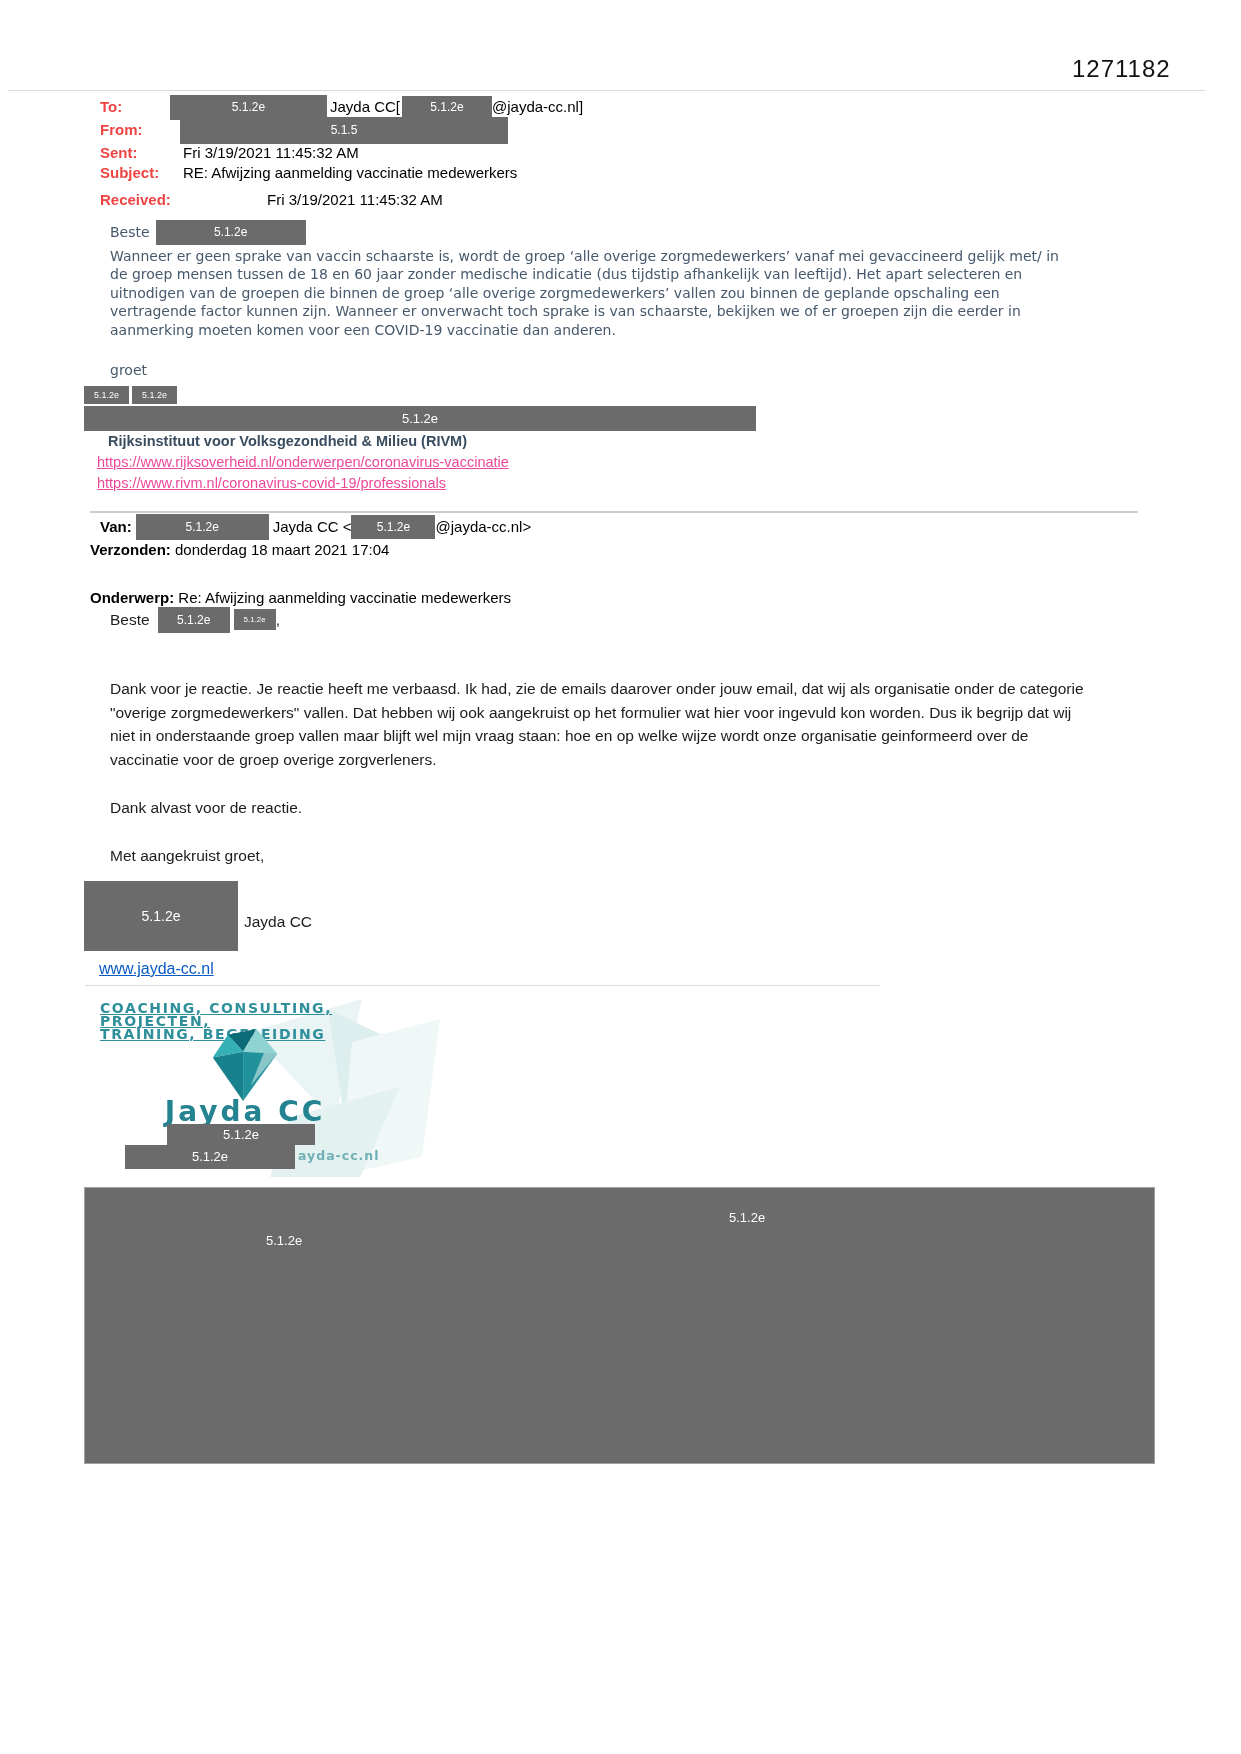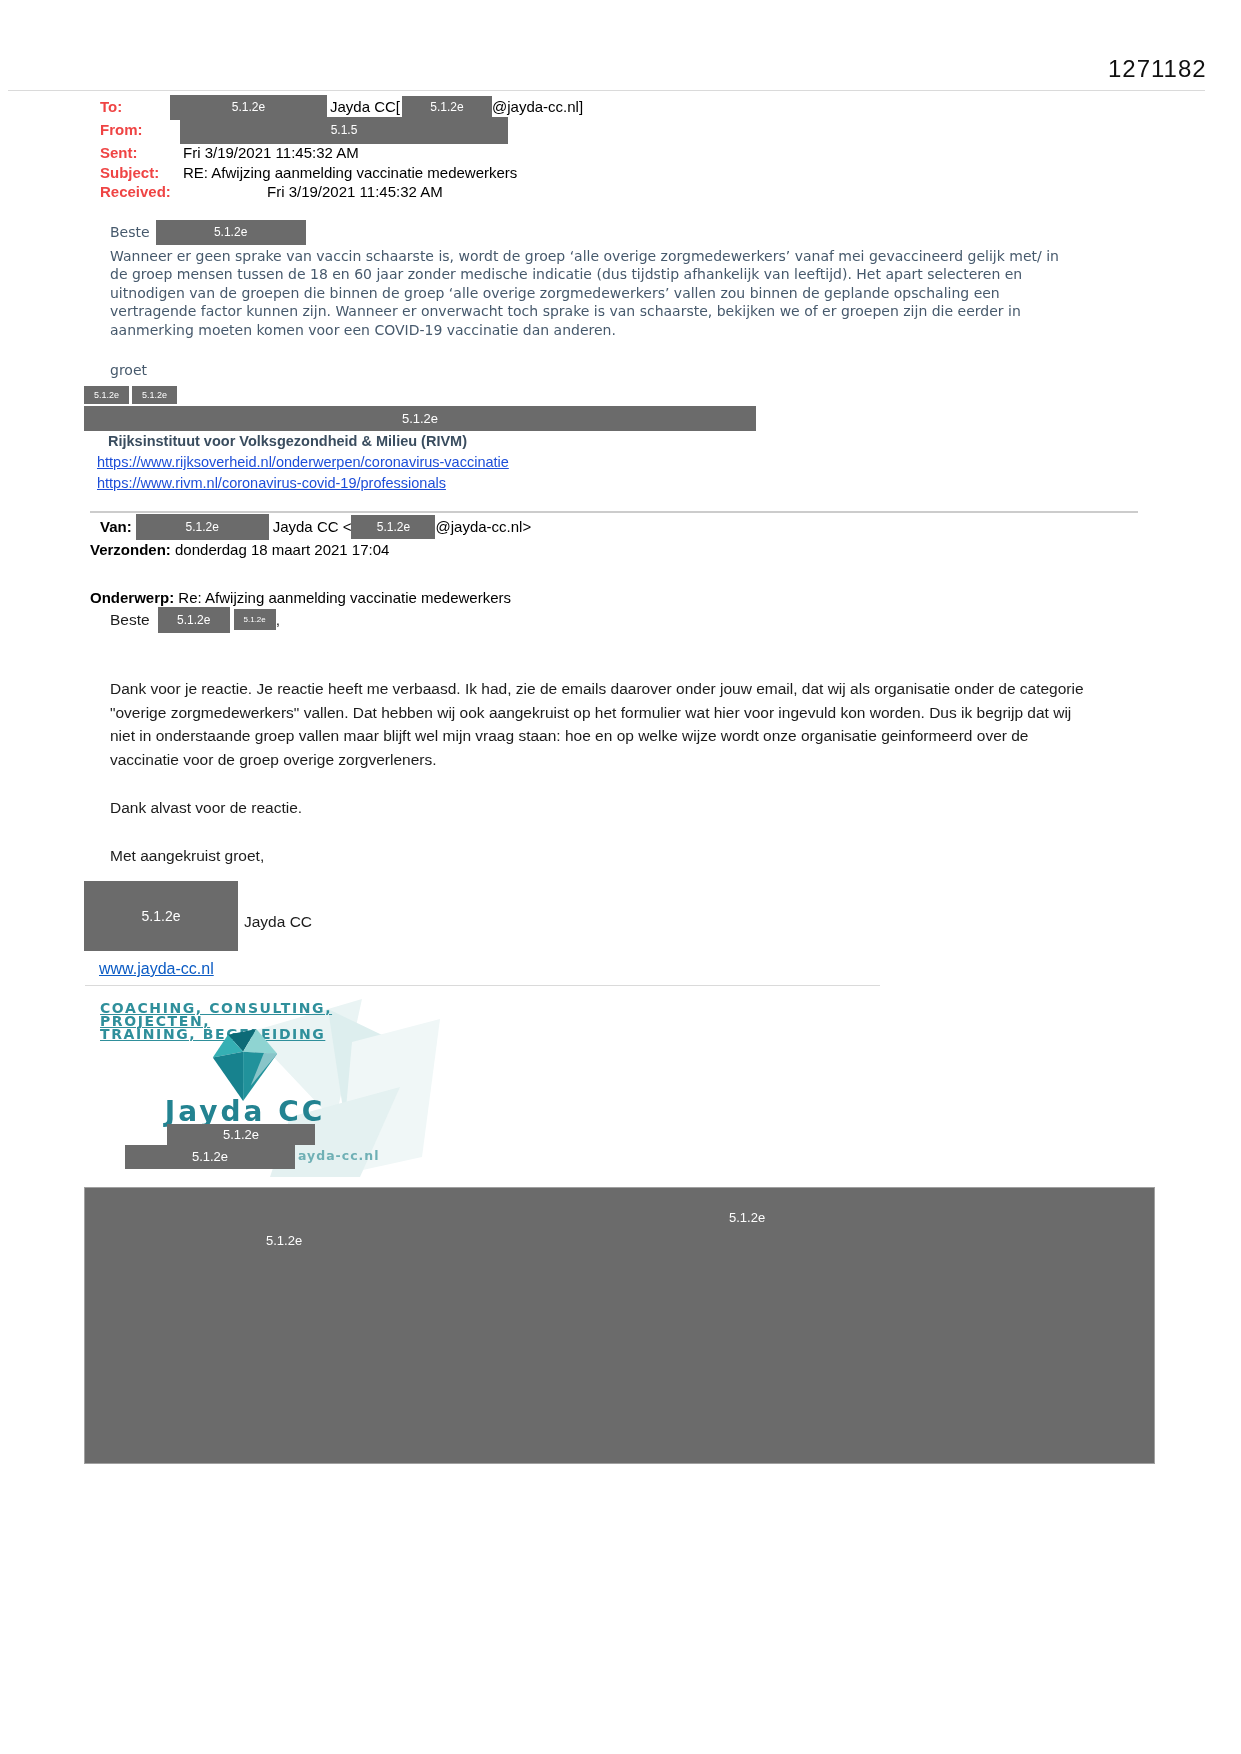--- a/index.html
+++ b/index.html
@@ -3,44 +3,44 @@
 <meta charset="utf-8">
 <style>
   * { margin:0; padding:0; box-sizing:border-box; }
   html,body { background:#ffffff; }
   .page {
     position:relative; width:1241px; height:1754px; margin:0 auto;
     background:#ffffff; overflow:hidden;
     font-family:"Liberation Sans", sans-serif; color:#1c1c1c;
   }
   .abs { position:absolute; }
-  .docnum { font-size:24px; letter-spacing:1px; color:#111;margin-left:36px; }
+  .docnum { font-size:24px; letter-spacing:1px; color:#111; }
   .hairline { height:1px; background:#dadada; }
 
   
   .redact {
     background:#6b6b6b; color:#ffffff; text-align:center;
     font-family:"Liberation Sans", sans-serif;
   }
   .redact-inline {
     display:inline-block; vertical-align:middle; position:relative; top:-1px;
   }
 
   
   .hrow { font-size:15px; line-height:25px; white-space:nowrap; }
   .hlabel { font-weight:bold; display:inline-block; color:#ef4444; }
-  .w70 { width:70px; } .w83 { width:83px; } .w167 { width:167px; }
+  .w70 { width:70px; } .w83 { width:83px; } .w167 { width:167px;margin-top:8px; }
   .hval { color:#000; }
 
   .body1 {
     font-family:"DejaVu Sans", sans-serif; font-size:14px; line-height:18.4px;
     color:#46596c;
   }
   .org-line { font-family:"Liberation Sans", sans-serif; font-weight:bold; font-size:14.5px; color:#3a4d5f; }
-  a.doclink { color:#1d4ed8; text-decoration:underline; font-size:14.5px; font-family:"Liberation Sans", sans-serif; }
+  a.doclink { color:#ec4899; text-decoration:underline; font-size:14.5px; font-family:"Liberation Sans", sans-serif; }
 
   .rule { height:2px; background:#cccccc; }
 
   .hrow2 { font-size:15px; line-height:27px; white-space:nowrap; color:#000; }
   .hrow2 b { font-weight:bold; }
 
   .body2 { font-size:15.5px; line-height:23.5px; color:#1c1c1c; }
 
   .sig-name { font-size:15.5px; color:#1c1c1c; }
   a.site-link { color:#0b5bc4; text-decoration:underline; font-size:16px; }

